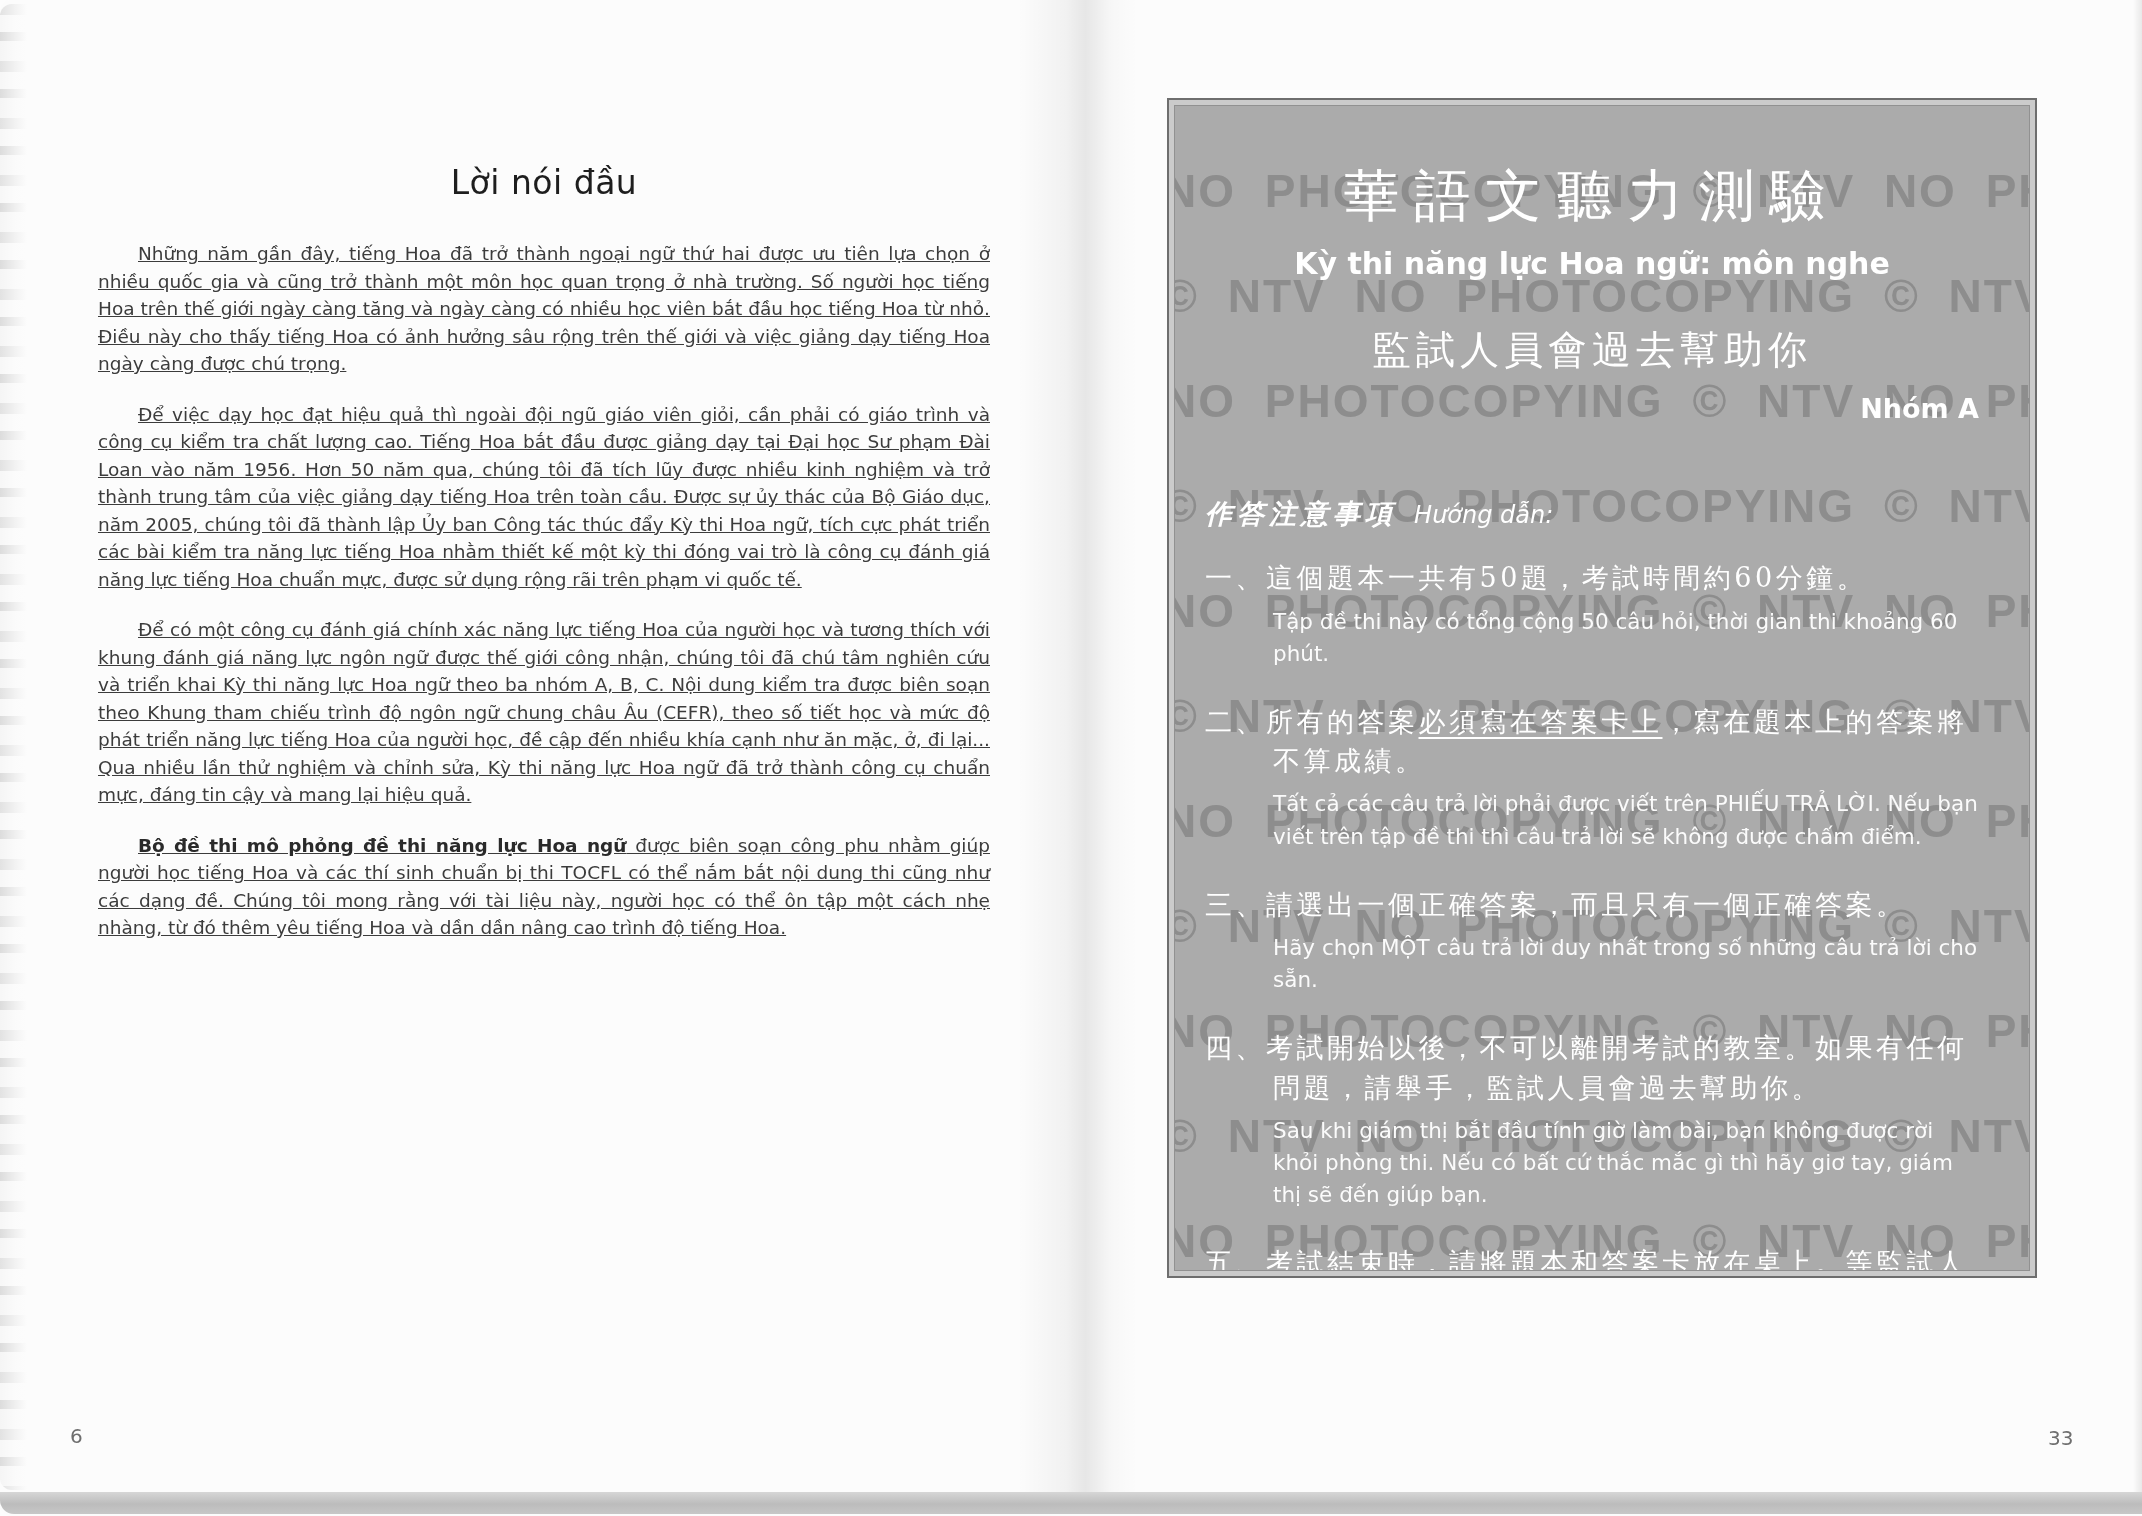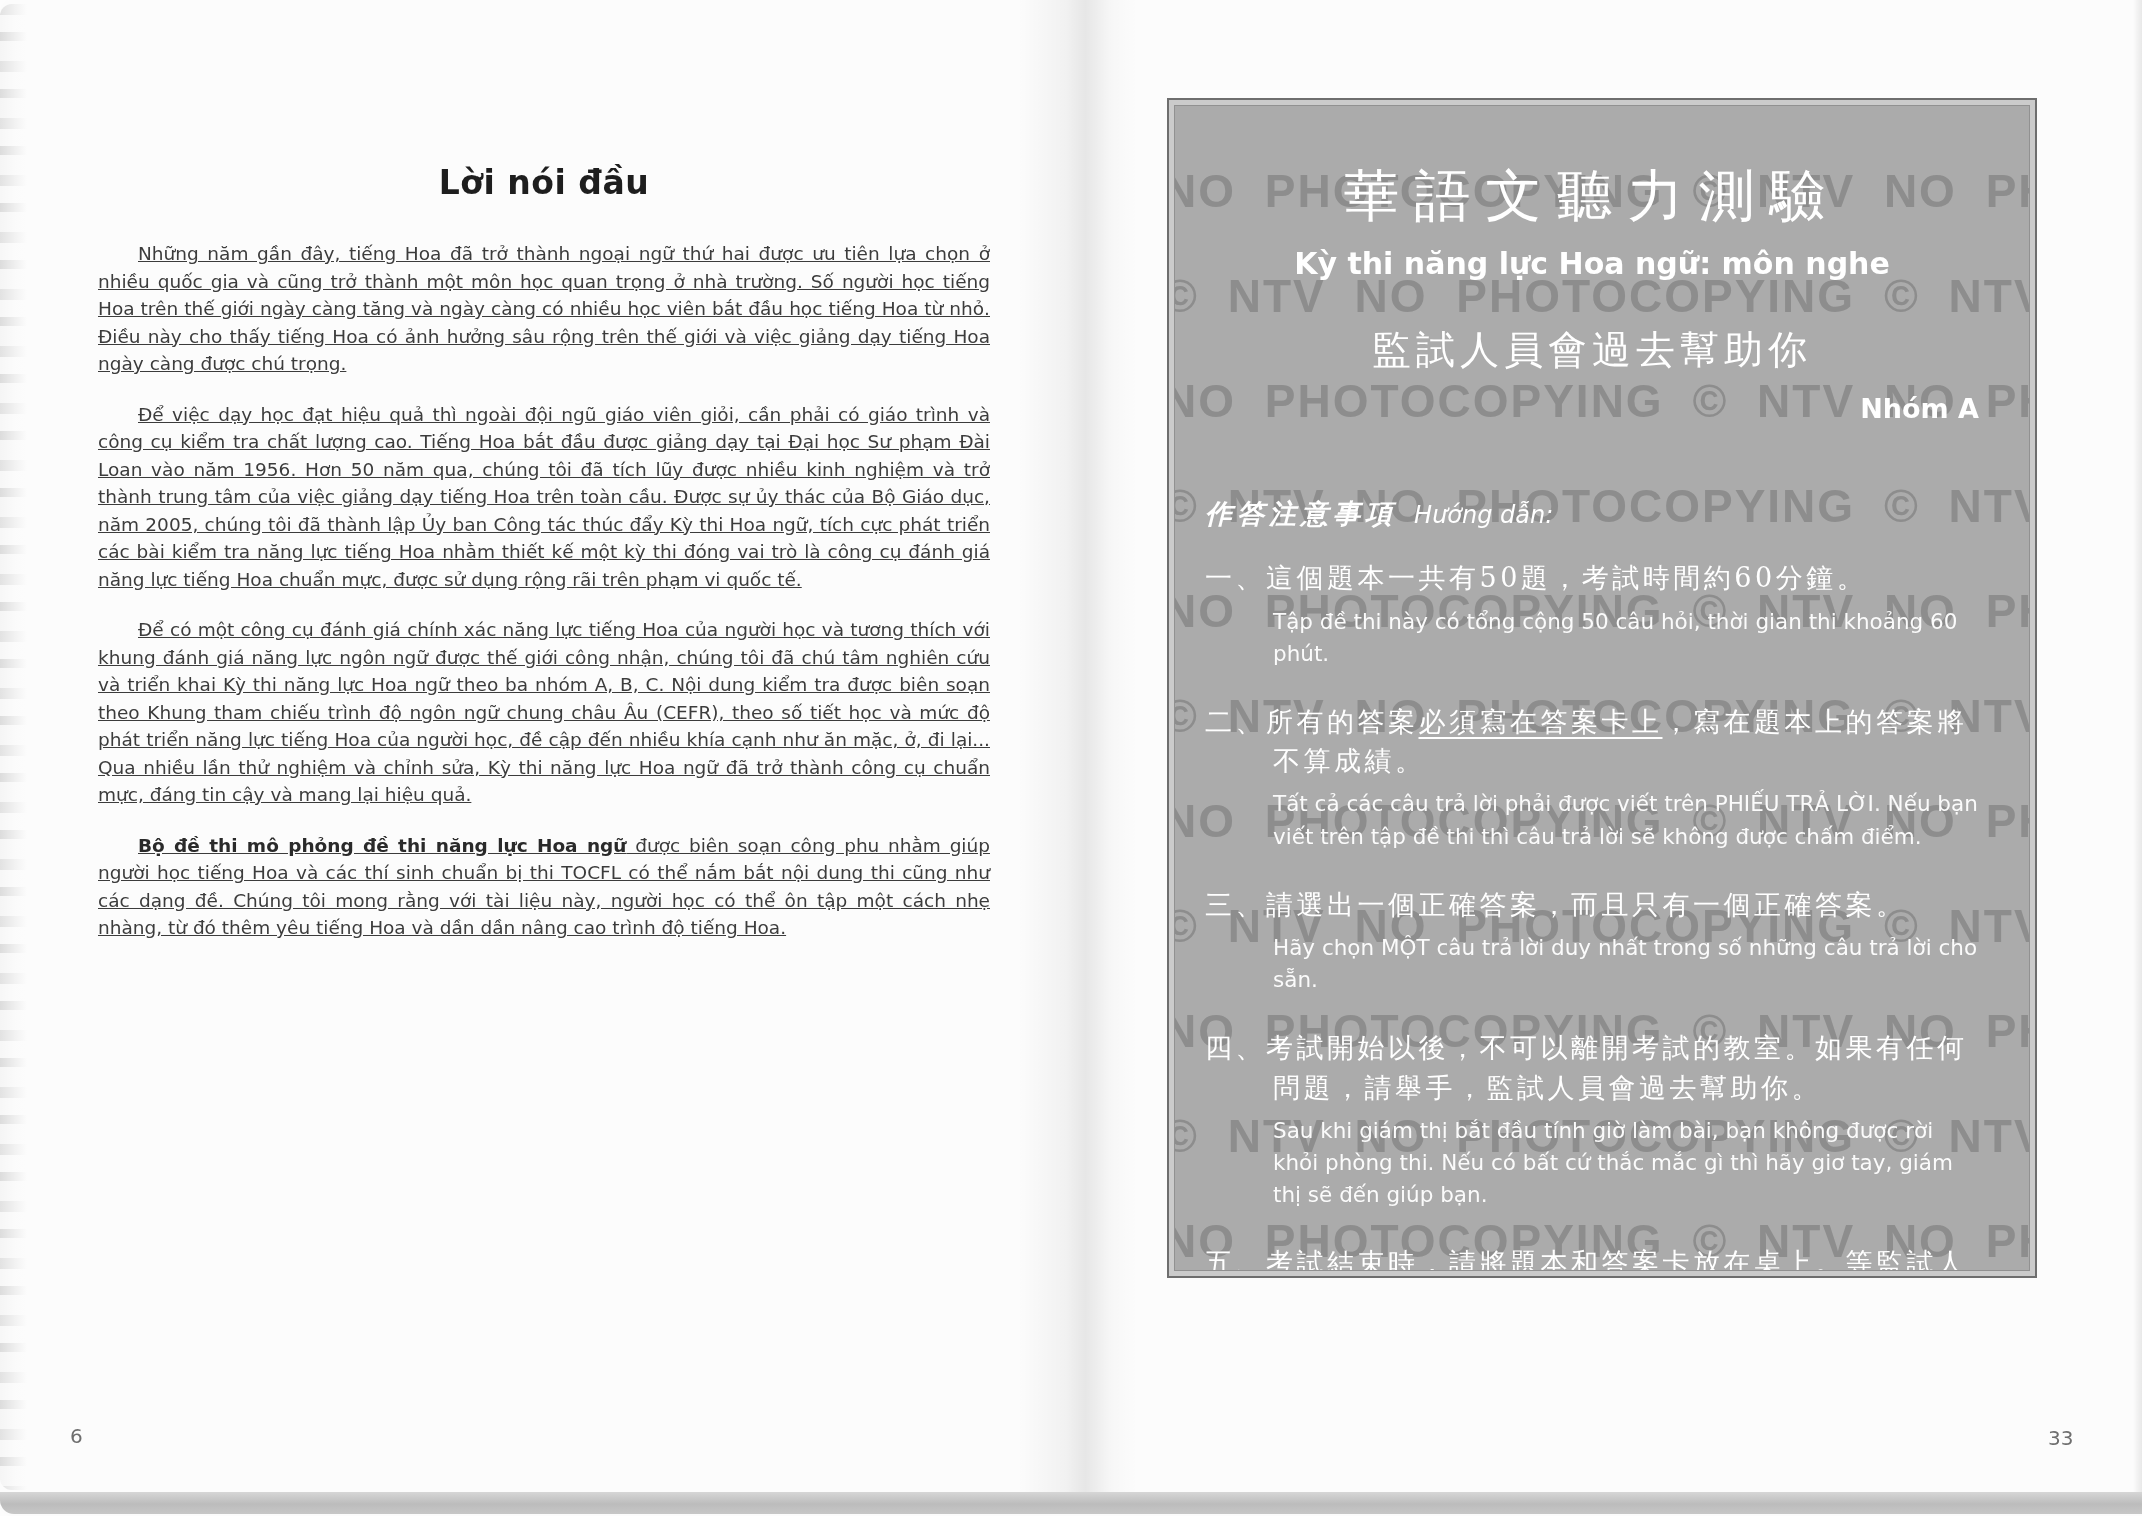--- a/index.html
+++ b/index.html
@@ -27,21 +27,21 @@
     border-bottom-left-radius:14px;
   }
   .seam{
     position:absolute;left:1018px;top:0;height:1492px;width:120px;
     background:linear-gradient(90deg,rgba(0,0,0,0) 0%,rgba(0,0,0,.045) 40%,rgba(0,0,0,.085) 56%,rgba(0,0,0,.02) 78%,rgba(0,0,0,0) 100%);
   }
   
   .left-page{position:absolute;left:98px;top:0;width:892px;padding-top:163px;}
   .lp-title{
     margin:0 0 38px 0;text-align:center;
-    font-size:33px;font-weight:700;letter-spacing:.5px;color:#1e1e1e;
+    font-size:33px;font-weight:400;letter-spacing:.5px;color:#1e1e1e;
   }
   .para{
     margin:0 0 23px 0;text-align:justify;text-indent:40px;
     font-size:18.5px;line-height:27.5px;color:#3c3c3c;text-decoration:underline;
   }
   .para b{color:#2a2a2a;}
   .pageno{position:absolute;font-size:20px;color:#6e6e6e;}
   .pageno.left{left:70px;top:1424px;}
   .pageno.right{left:2048px;top:1426px;text-align:center;}
   

